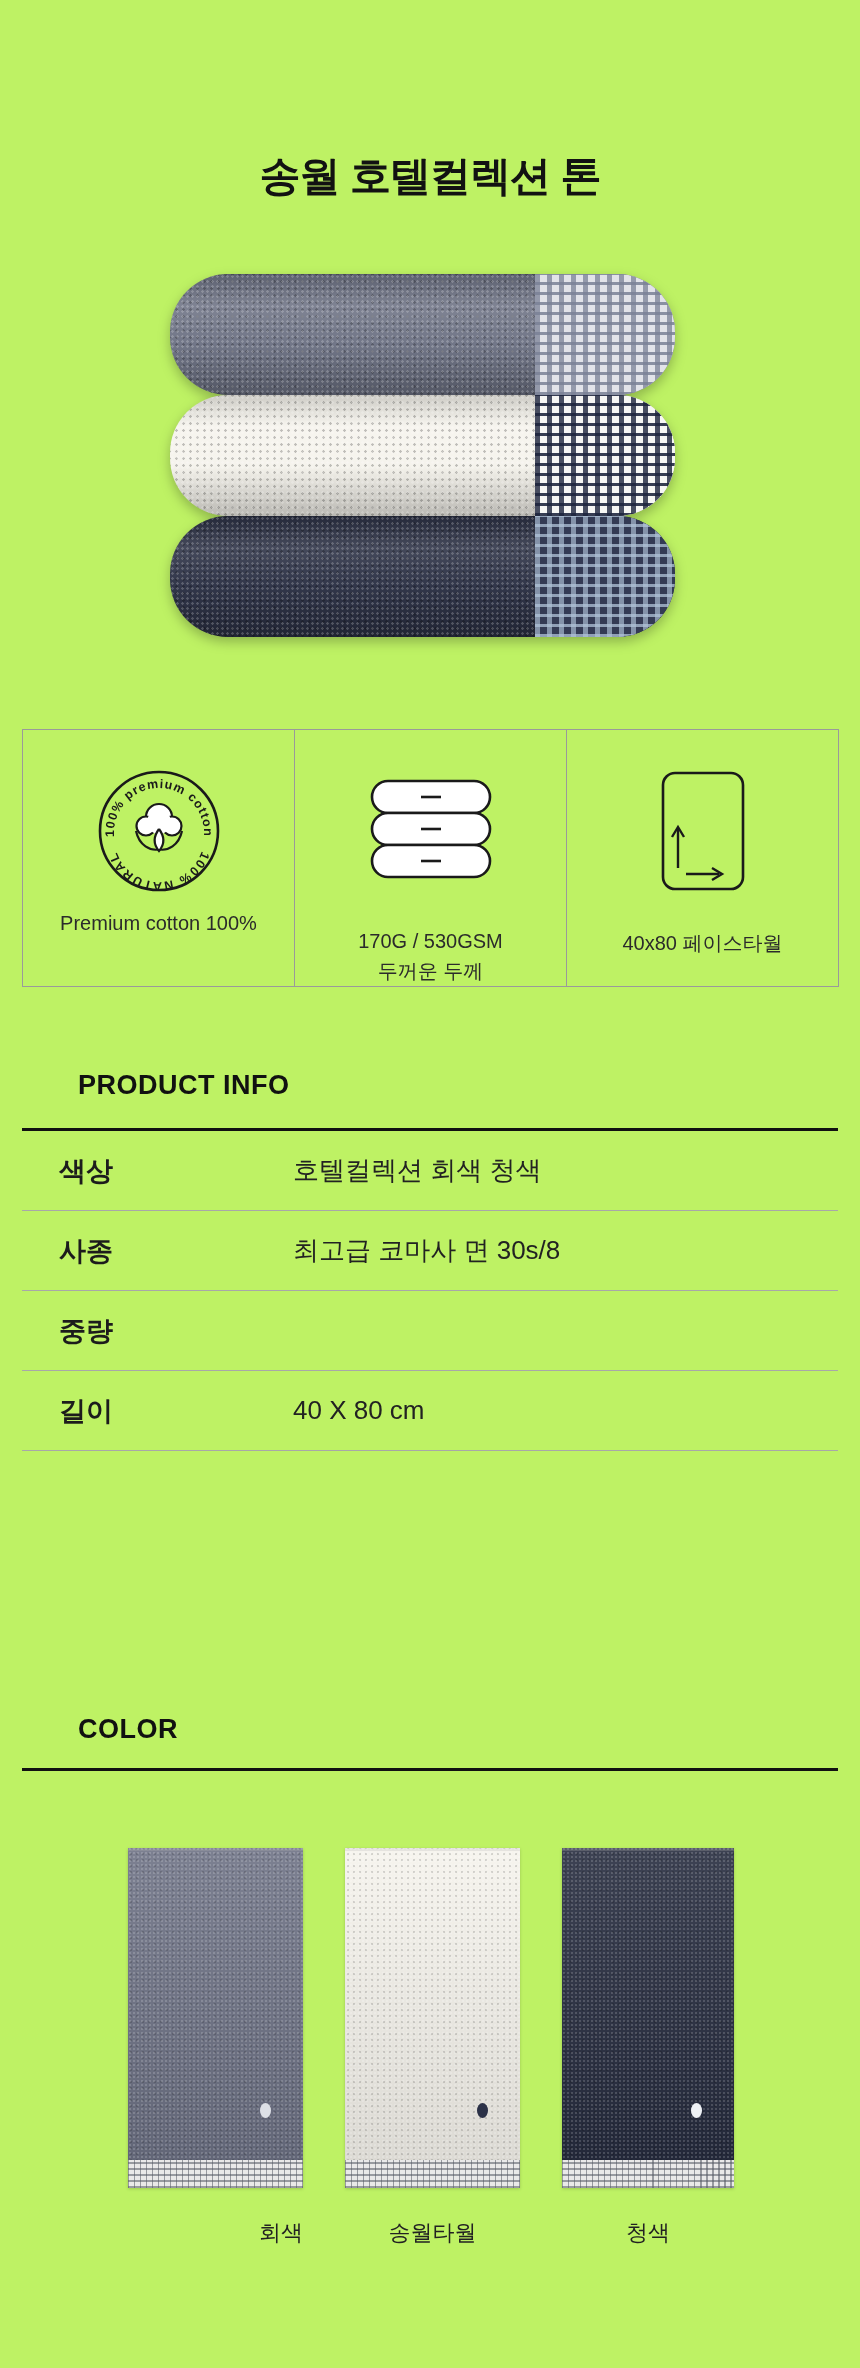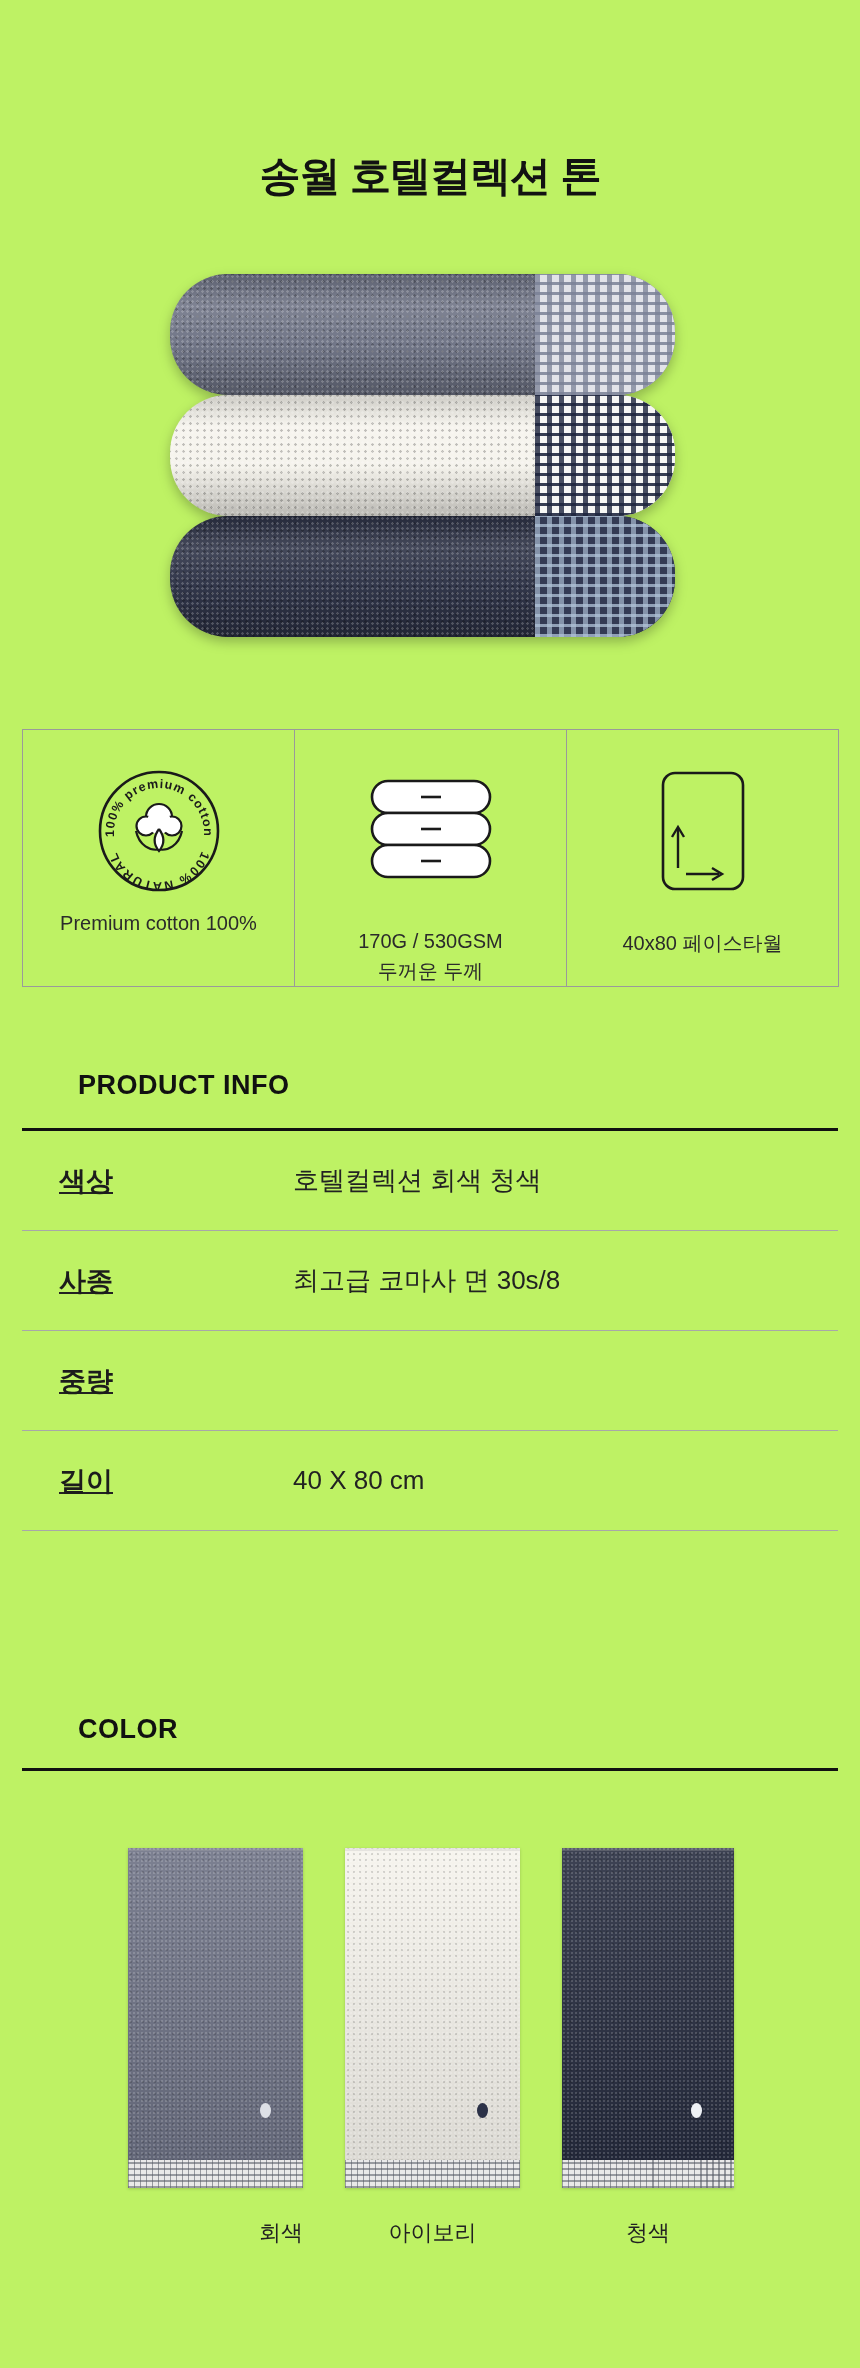--- a/index.html
+++ b/index.html
@@ -39,22 +39,22 @@
   .feature + .feature{border-left:1px solid #9a9a9a;gap:20px;}
   .icon-area{height:138px;display:flex;align-items:center;justify-content:center;}
   .caption{font-size:20px;line-height:30px;color:#2b2b2b;text-align:center;margin-top:8px;}
 
   
   .section-heading{position:absolute;left:59px;font-size:27px;font-weight:700;
                    letter-spacing:0.5px;color:#111;margin-left:19px;}
   .rule-thick{position:absolute;left:22px;width:816px;height:3px;background:#111;}
   
   .info-table{position:absolute;left:22px;top:1131px;width:816px;}
-  .info-row{position:relative;height:100px;border-bottom:1px solid #a8a8a8;
-            display:flex;align-items:center;box-sizing:border-box;text-decoration:underline;}
+  .info-row{position:relative;height:80px;border-bottom:1px solid #a8a8a8;
+            display:flex;align-items:center;box-sizing:border-box;}
   .info-label{padding-left:37px;width:234px;box-sizing:border-box;
               font-size:27px;font-weight:700;color:#1c1c1c;flex:0 0 auto;}
   .info-value{position:absolute;left:271px;font-size:26px;color:#222;}
 
   
   .swatch{position:absolute;top:1848px;height:340px;box-shadow:0 1px 3px rgba(0,0,0,0.18);}
   .swatch .body{position:absolute;left:0;right:0;top:0;bottom:28px;
       background-image:
         radial-gradient(rgba(255,255,255,0.16) 1px, transparent 1.4px),
         radial-gradient(rgba(0,0,0,0.14) 1px, transparent 1.4px),
@@ -194,16 +194,16 @@
     <div class="check"></div>
   </div>
   <div class="swatch" style="left:562px;width:172px;">
     <div class="body" style="background-color: rgb(39, 44, 63);">
       <span class="logo-dot" style="background-color: rgb(238, 241, 245);"></span>
     </div>
     <div class="check"></div>
   </div>
 
   <div class="swatch-label" style="left:128px;width:175px;text-align:right;">회색</div>
-  <div class="swatch-label" style="left:345px;width:175px;">아이보리</div>
+  <div class="swatch-label" style="left:345px;width:175px;">송월타월</div>
   <div class="swatch-label" style="left:562px;width:172px;">청색</div>
 
 </div>
 
 </body></html>

